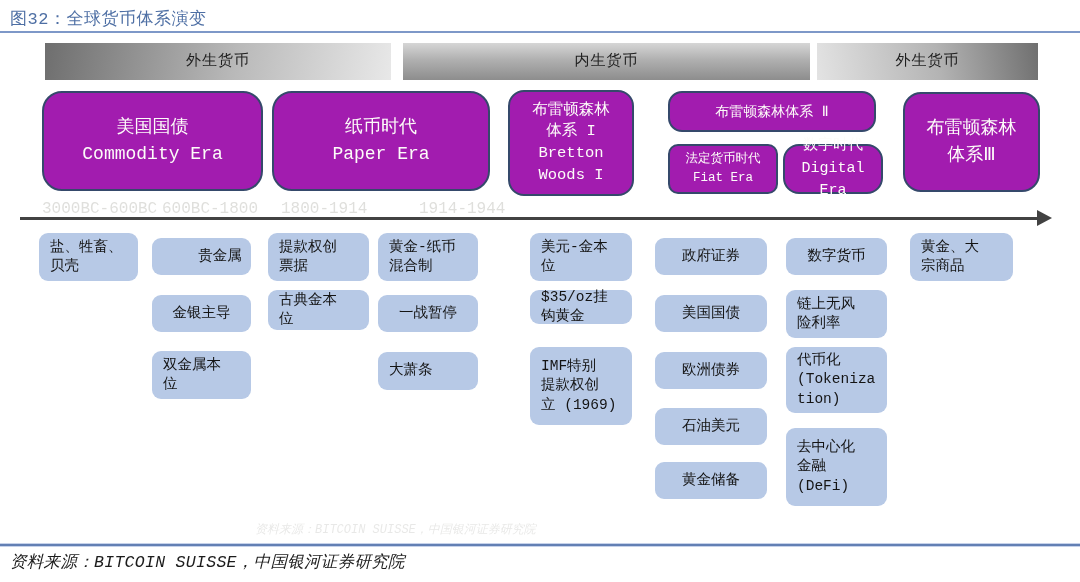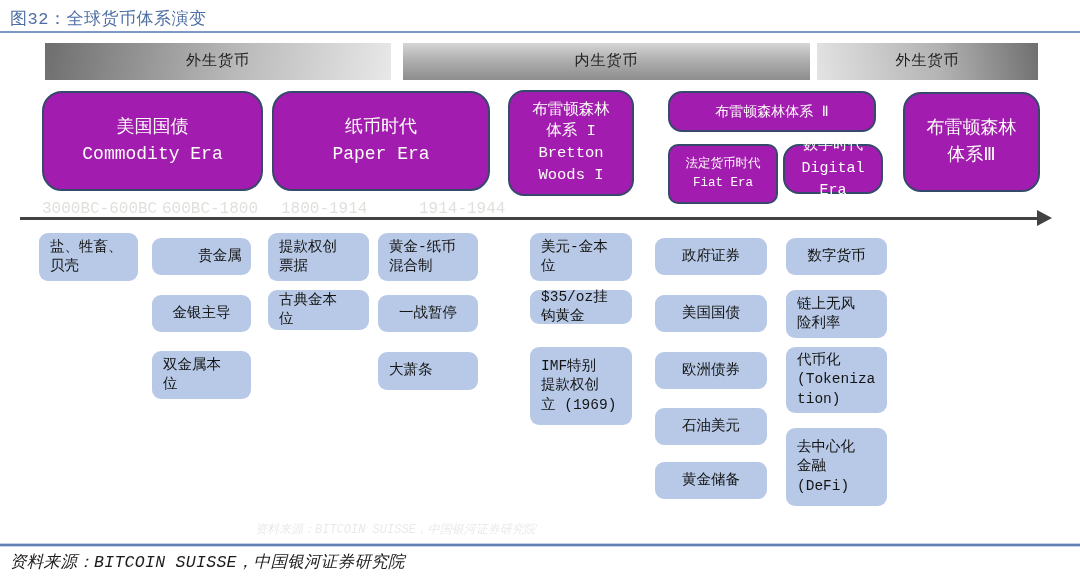--- a/index.html
+++ b/index.html
@@ -18,21 +18,21 @@
   .bar2{left:403px;width:407px;background:linear-gradient(to bottom,#d6d6d6 0%,#b0b0b0 45%,#8d8d8d 100%);}
   .bar3{left:817px;width:221px;background:linear-gradient(80deg,#e3e3e3 0%,#b3b3b3 55%,#6f6f6f 100%);}
   
   .era{background:#a21caf;border:2px solid #35496b;border-radius:20px;color:#fdfcf9;
        display:flex;align-items:center;justify-content:center;text-align:center;
        white-space:pre-line;box-sizing:border-box;}
   .era1{left:42px;top:91px;width:221px;height:100px;font-size:18px;line-height:1.5;}
   .era2{left:272px;top:91px;width:218px;height:100px;font-size:18px;line-height:1.5;}
   .era3{left:508px;top:90px;width:126px;height:106px;font-size:15.5px;line-height:1.4;border-radius:16px;}
   .era4top{left:668px;top:91px;width:208px;height:41px;font-size:14px;border-radius:14px;}
-  .era4a{left:668px;top:144px;width:110px;height:60px;font-size:12.5px;line-height:1.5;border-radius:10px;}
+  .era4a{left:668px;top:144px;width:110px;height:50px;font-size:12.5px;line-height:1.5;border-radius:10px;}
   .era4b{left:783px;top:144px;width:100px;height:50px;font-size:15px;line-height:1.5;border-radius:16px;}
   .era5{left:903px;top:92px;width:137px;height:100px;font-size:18px;line-height:1.5;border-radius:18px;}
   
   .ghost{top:200px;font-size:16px;color:#b9b9b2;opacity:.45;white-space:nowrap;}
   
   .arrow-line{left:20px;top:217px;width:1020px;height:3px;background:#424242;}
   .arrow-head{left:1037px;top:210px;width:0;height:0;border-left:15px solid #424242;
               border-top:8.5px solid transparent;border-bottom:8.5px solid transparent;}
   
   .item{background:#b7c9e6;border-radius:9px;color:#141414;font-size:14.5px;line-height:1.32;
@@ -115,18 +115,20 @@
   <div class="abs item center" style="left:786px;top:238px;width:101px;height:37px;">数字货币</div>
   <div class="abs item" style="left:786px;top:290px;width:101px;height:48px;">链上无风
 险利率</div>
   <div class="abs item" style="left:786px;top:347px;width:101px;height:66px;">代币化
 (Tokeniza
 tion)</div>
   <div class="abs item" style="left:786px;top:428px;width:101px;height:78px;">去中心化
 金融
 (DeFi)</div>
 
+  <div class="abs item" style="left:910px;top:233px;width:103px;height:48px;">黄金、大
+宗商品</div>
 
   <span class="abs footer-ghost">资料来源：BITCOIN SUISSE，中国银河证券研究院</span>
   <div class="abs footer-rule"></div>
   <div class="abs footer-text">资料来源：BITCOIN SUISSE，中国银河证券研究院</div>
 
 </div>
 
 </body></html>

